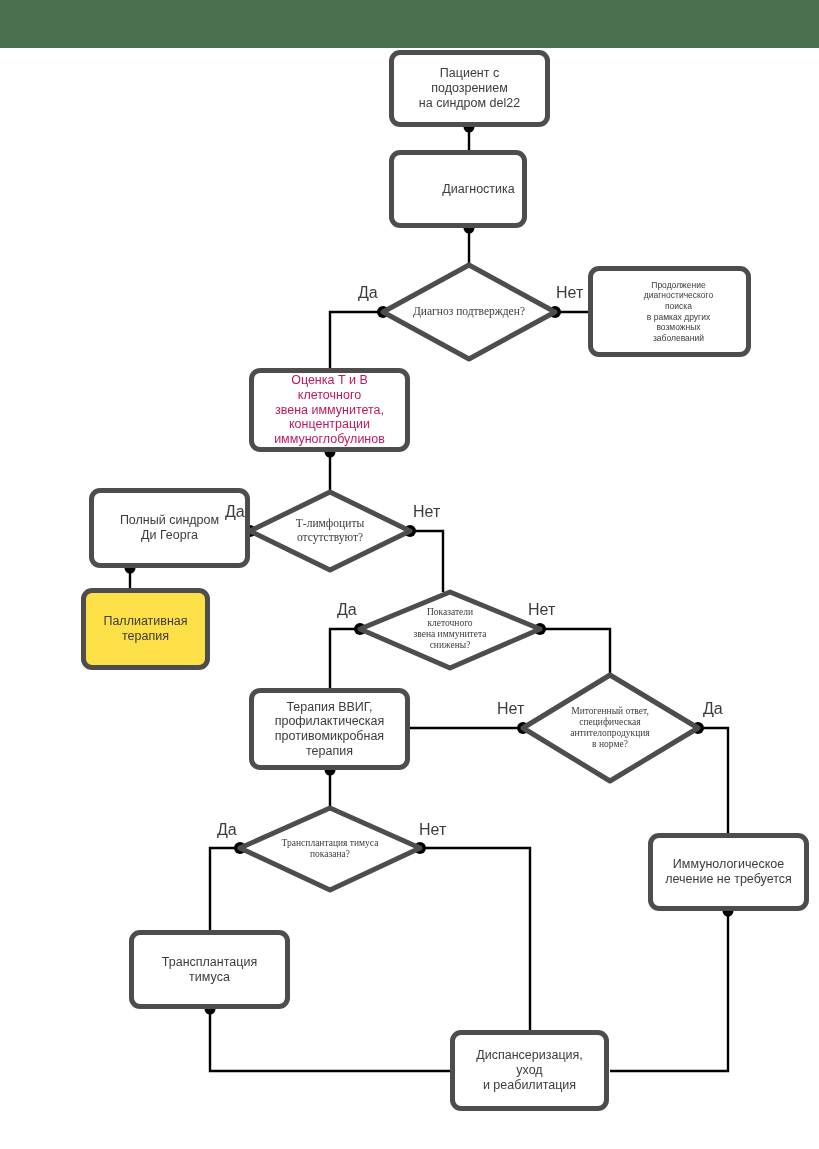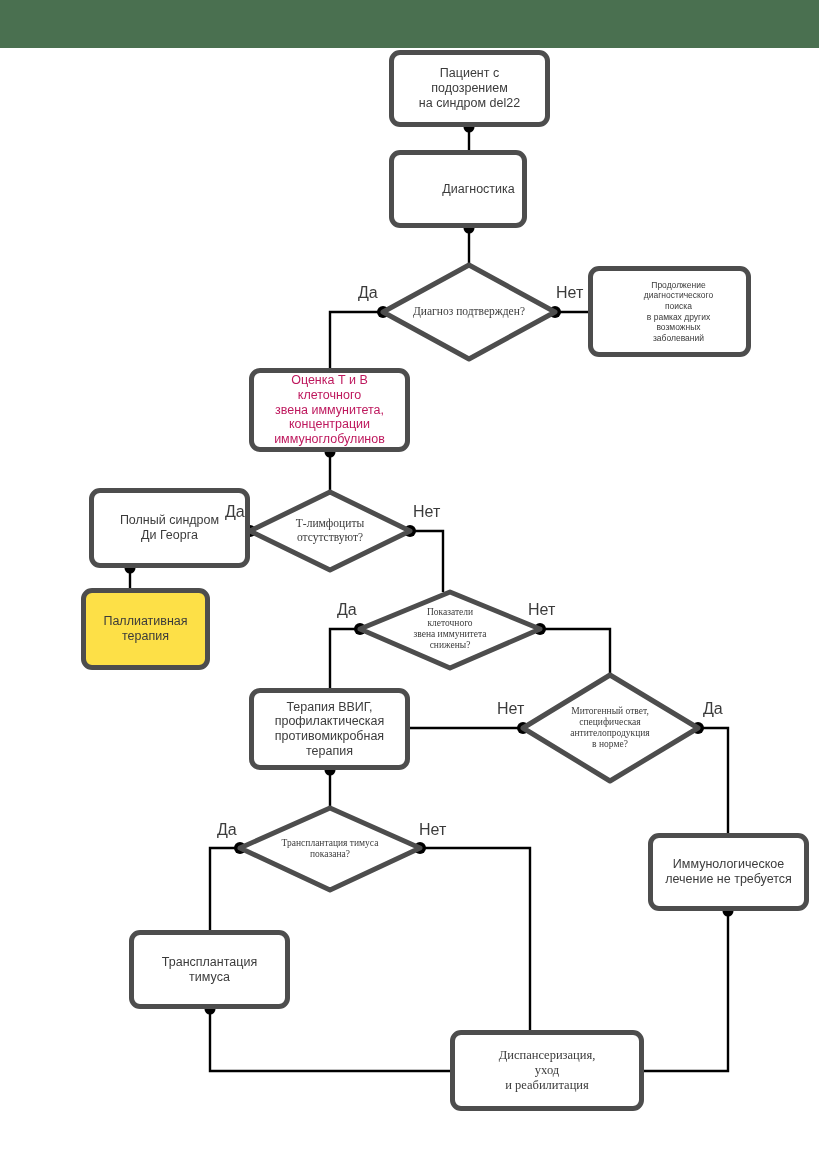--- a/index.html
+++ b/index.html
@@ -180,21 +180,21 @@
 профилактическая
 противомикробная
 терапия</div>
 
   <div class="node box" style="left: 129px; top: 930px; width: 161px; height: 79px; border-color: rgb(77, 77, 77); background: rgb(255, 255, 255); color: rgb(59, 59, 59);">Трансплантация
 тимуса</div>
 
   <div class="node box" style="left: 648px; top: 833px; width: 161px; height: 78px; border-color: rgb(77, 77, 77); background: rgb(255, 255, 255); color: rgb(59, 59, 59);">Иммунологическое
 лечение не требуется</div>
 
-  <div class="node box" style="left: 450px; top: 1030px; width: 194px; height: 81px; border-color: rgb(77, 77, 77); background: rgb(255, 255, 255); color: rgb(59, 59, 59); font-family: Liberation Serif, serif;">Диспансеризация,
+  <div class="node box" style="left: 450px; top: 1030px; width: 159px; height: 81px; border-color: rgb(77, 77, 77); background: rgb(255, 255, 255); color: rgb(59, 59, 59);">Диспансеризация,
 уход
 и реабилитация</div>
 
   <div class="diamond-label" style="left: 384px; top: 292px; width: 170px; height: 40px; color: rgb(59, 59, 59);">Диагноз подтвержден?</div>
 
   <div class="diamond-label" style="left: 258px; top: 508px; width: 144px; height: 46px; color: rgb(59, 59, 59);">Т-лимфоциты
 отсутствуют?</div>
 
   <div class="diamond-label tiny" style="left: 378px; top: 598px; width: 144px; height: 62px; color: rgb(59, 59, 59);">Показатели
 клеточного

